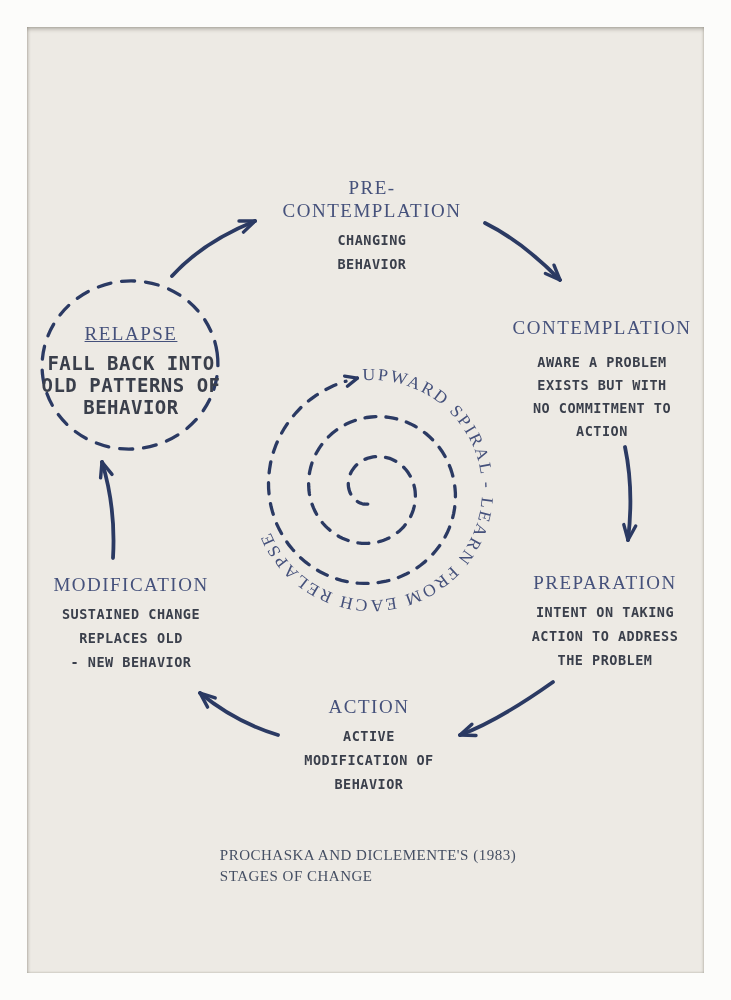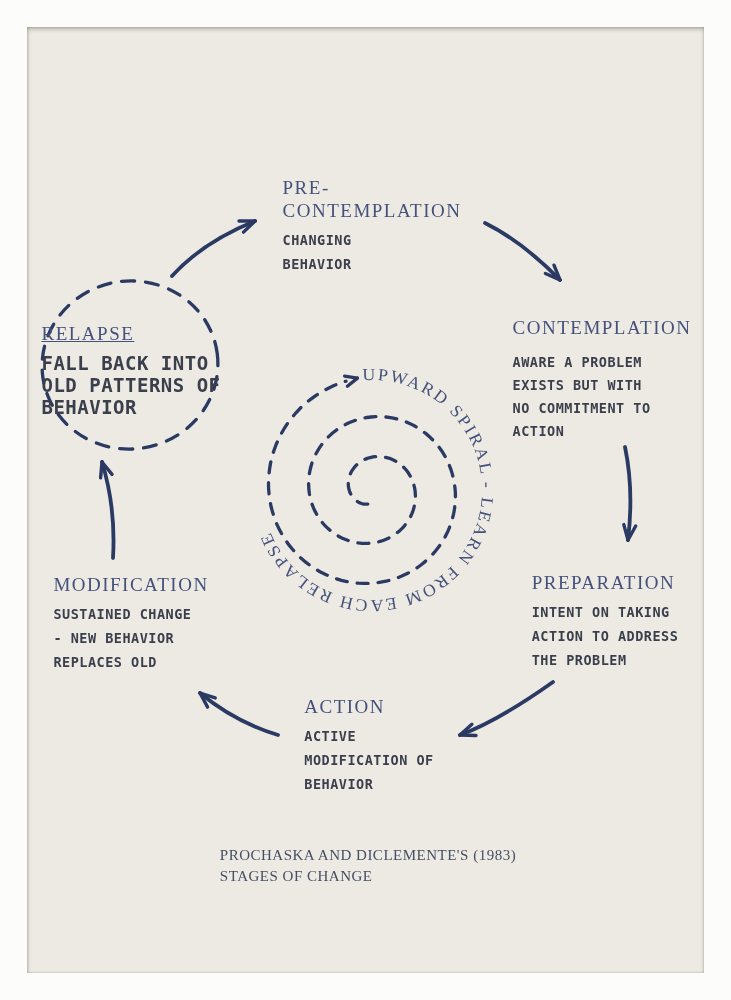--- a/index.html
+++ b/index.html
@@ -13,21 +13,21 @@
     background:#EDEAE4;
     box-shadow:
       inset 0 3px 4px -1px rgba(100,95,85,.45),
       inset 2px 0 3px -1px rgba(100,95,85,.25),
       inset -1px 0 2px rgba(100,95,85,.12),
       inset 0 -1px 2px rgba(100,95,85,.12);
   }
   .overlay{position:absolute;inset:0;width:731px;height:1000px;}
   svg.art{position:absolute;left:0;top:0;}
   .stage{
-    position:absolute;text-align:left;transform:translateX(-50%);
+    position:absolute;text-align:center;transform:translateX(-50%);
     white-space:nowrap;
   }
   .stage-title{
     font-family:"Liberation Serif", serif;
     font-size:19px;line-height:23px;letter-spacing:1.5px;
     color:#45517B;font-weight:normal;
   }
   .stage-title.small{font-size:19px;text-decoration:underline;}
   .stage-desc{
     font-family:"DejaVu Sans Mono", monospace;font-weight:bold;
@@ -142,22 +142,22 @@
       <div>ACTIVE</div>
       <div>MODIFICATION OF</div>
       <div>BEHAVIOR</div>
     </div>
   </div>
 
   <div class="stage" style="left:131px;top:573px">
     <div class="stage-title">MODIFICATION</div>
     <div class="stage-desc">
       <div>SUSTAINED CHANGE</div>
+      <div>REPLACES OLD</div>
       <div>- NEW BEHAVIOR</div>
-      <div>REPLACES OLD</div>
     </div>
   </div>
 
   <div class="stage" style="left:131px;top:322px">
     <div class="stage-title small">RELAPSE</div>
     <div class="stage-desc circle">
       <div>FALL BACK INTO</div>
       <div>OLD PATTERNS OF</div>
       <div>BEHAVIOR</div>
     </div>

